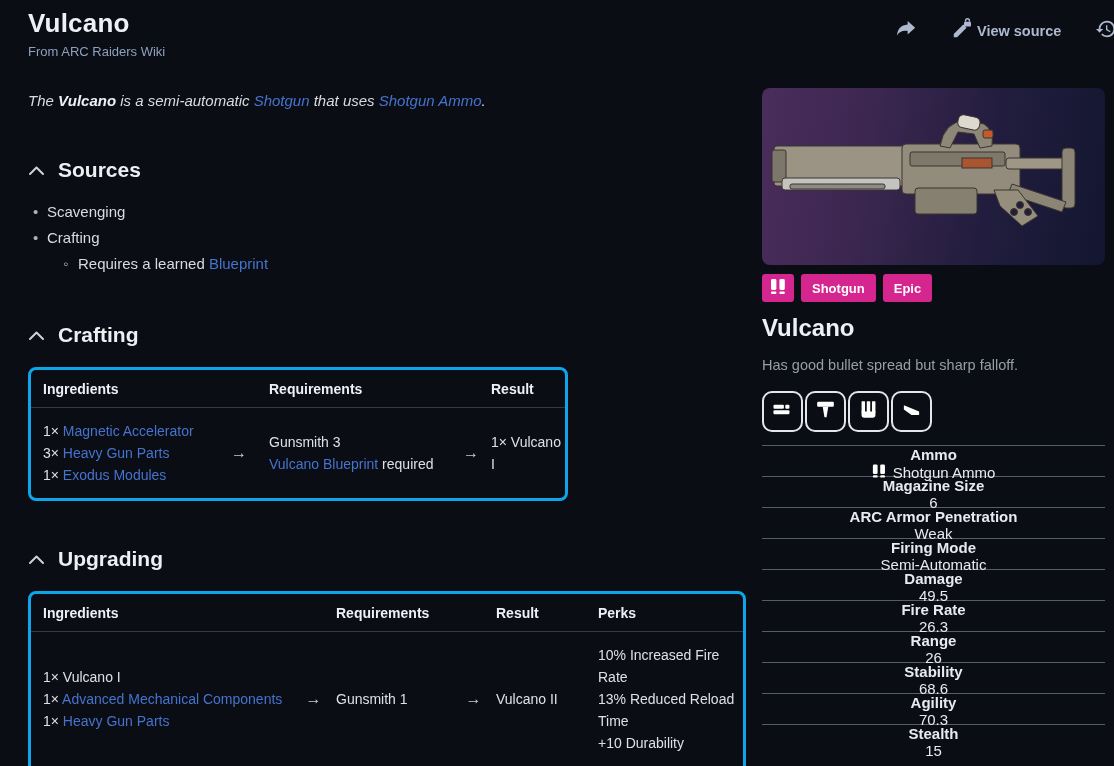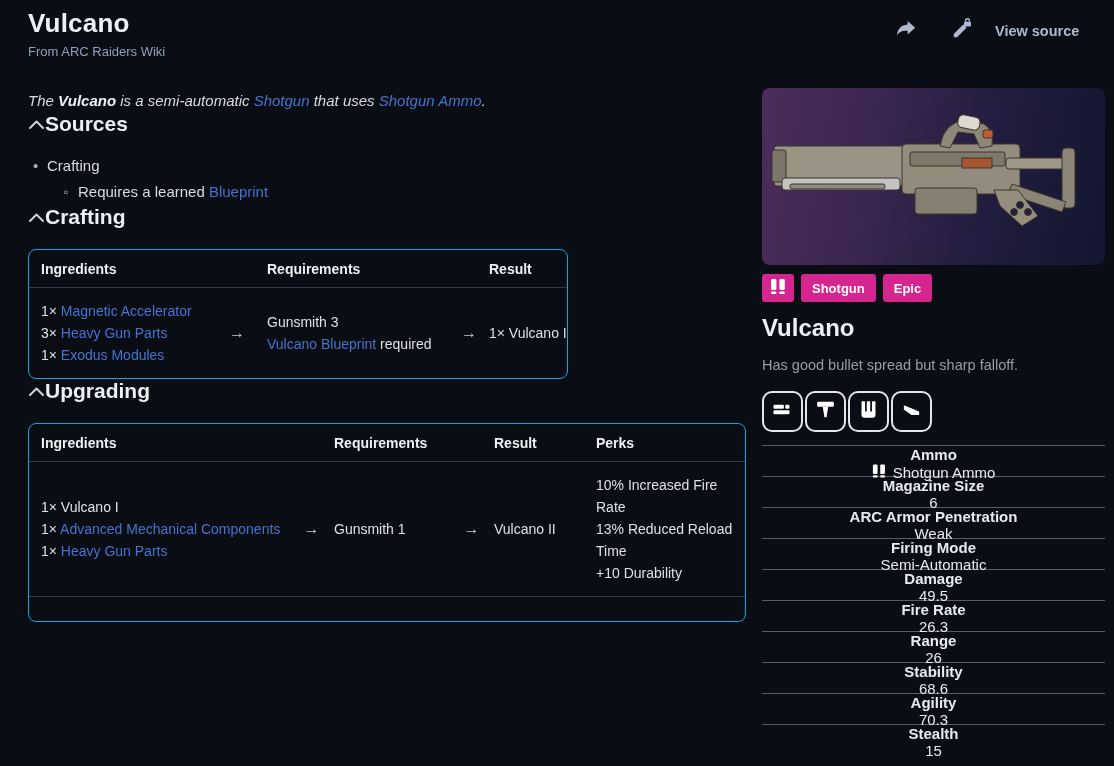--- a/index.html
+++ b/index.html
@@ -11,40 +11,40 @@
     position:relative;
   }
   a { color:#4673cf; text-decoration:none; cursor:pointer; }
   .page { position:relative; width:1114px; height:766px; }
 
   
   .hdr { position:absolute; left:28px; top:8px; }
   .hdr-title { font-size:26px; font-weight:700; color:#eef0f4; letter-spacing:.2px; }
   .hdr-sub { font-size:13px; color:#8da0bd; margin-top:5px; }
   .hdr-actions { position:absolute; left:895px; top:18px; display:flex; align-items:center; gap:34px; white-space:nowrap; color:#aeb9d0; font-size:14.5px; font-weight:700; }
-  .hdr-action { display:flex; align-items:center; gap:22px; cursor:pointer; }
+  .hdr-action { display:flex; align-items:center; gap:4px; cursor:pointer; }
   .hdr-actions svg { fill:#aeb9d0; }
 
   
   .content { position:absolute; left:28px; top:90px; width:722px; }
   .intro { font-size:15px; line-height:22px; color:#d7dbe2;font-style:italic; }
   .intro b { color:#eef0f4; }
 
-  .sec-h { display:flex; align-items:center; }
+  .sec-h { display:flex; align-items:center; gap:13px; margin-top:46px; }
   .sec-h .chev { display:flex; cursor:pointer; }
   .sec-h h2 { font-size:21px; font-weight:700; color:#edeff3; }
 
   ul.srcs { list-style:none; margin-top:17px; font-size:15px; }
   ul.srcs > li { padding-left:19px; position:relative; line-height:26px; }
   ul.srcs > li::before { content:"•"; position:absolute; left:5px; color:#aab1bd; }
   ul.srcs ul { list-style:none; }
   ul.srcs ul li { padding-left:19px; position:relative; line-height:26px; margin-left:12px; }
   ul.srcs ul li::before { content:"◦"; position:absolute; left:4px; color:#aab1bd; }
 
-  .card { border:1px solid #0ea5e9; border-radius:8px; margin-top:20px; font-size:14px; }
+  .card { border:3px solid #0ea5e9; border-radius:8px; margin-top:20px; font-size:14px; }
   .tgrid { display:grid; align-items:center; }
   .craft .tgrid { grid-template-columns:188px 40px 192px 40px 1fr; }
   .upg .tgrid { grid-template-columns:260px 45px 115px 45px 90px 158px; }
   .thead { border-bottom:1px solid #333a46; }
   .thead .cell { font-weight:700; color:#eef0f4; padding:11px 0 10px; }
   .tbody .cell { padding:12px 0; line-height:22px; color:#dde0e6; }
   .tbody + .tbody { border-top:1px solid #333a46; }
   .cell.c1 { padding-left:12px; }
   .cell.c3 { padding-left:10px; }
   .cell.c6 { padding-left:12px; padding-right:8px; }
@@ -114,20 +114,21 @@
 
     <div class="sec-h">
       <span class="chev">
         <svg width="17" height="11" viewBox="0 0 17 11">
             <path d="M2 9l6.5-6.5L15 9" fill="none" stroke="#cdd2db" stroke-width="2" stroke-linecap="round" stroke-linejoin="round"></path>
           </svg>
       </span>
       <h2>Sources</h2>
     </div>
     <ul class="srcs">
+      <li>Scavenging</li>
       <li><span>Crafting</span>
         <ul>
           <li><span>Requires a learned </span><a>Blueprint</a></li>
         </ul>
       </li>
     </ul>
 
     <div class="sec-h">
       <span class="chev">
         <svg width="17" height="11" viewBox="0 0 17 11">

